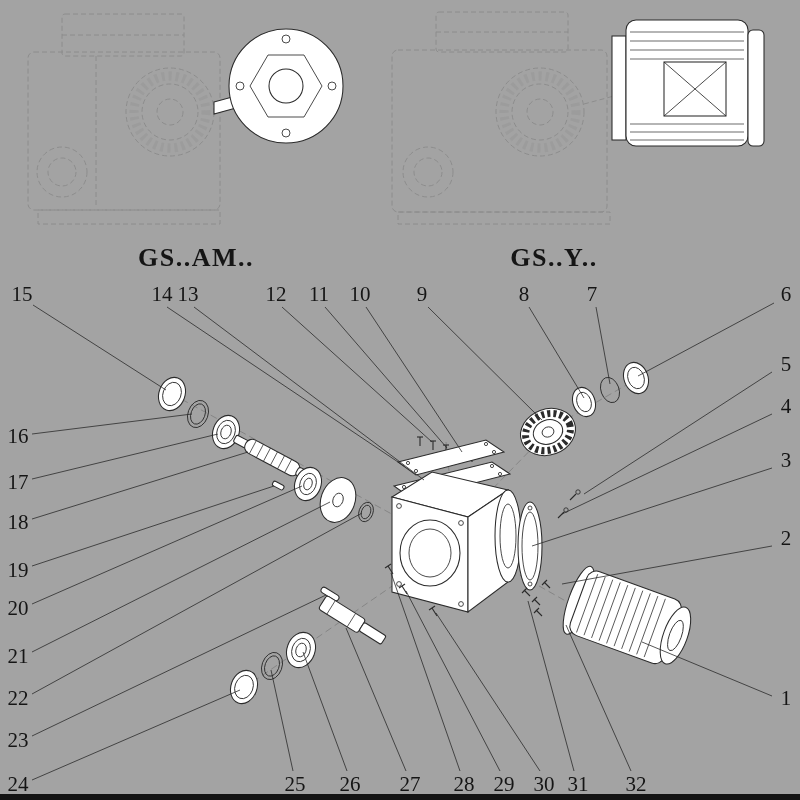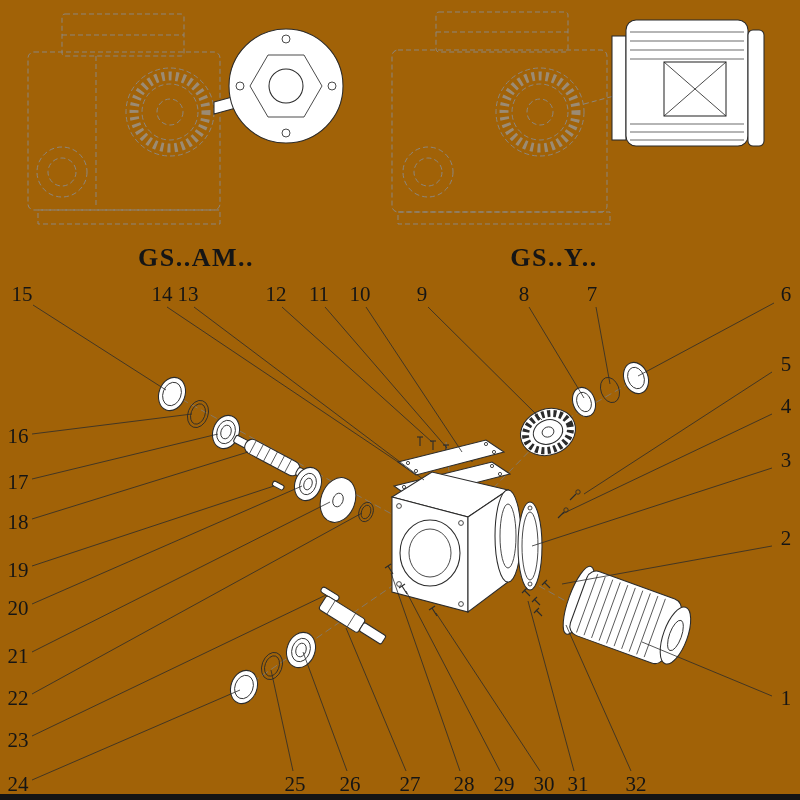--- a/index.html
+++ b/index.html
@@ -1,17 +1,17 @@
 <!DOCTYPE html>
 <html><head>
 <meta charset="utf-8">
 <style>
   html,body { margin:0; padding:0; background:#e8e8e8; }
   .canvas {
-    position:relative; width:800px; height:800px; background:#a16207;
+    position:relative; width:800px; height:800px; background:#a3a3a3;
     font-family:"Liberation Serif", serif; overflow:hidden;
   }
   svg { display:block; }
 
   
   .dashed        { fill:none; stroke:#8a8a8a; stroke-width:0.9; stroke-dasharray:5 3; }
   .ghost-teeth   { fill:none; stroke:#9a9a9a; stroke-width:9; stroke-dasharray:3 4; opacity:0.75; }
 
   
   .part     { fill:#ffffff; stroke:#2b2b2b; stroke-width:1.05; }

